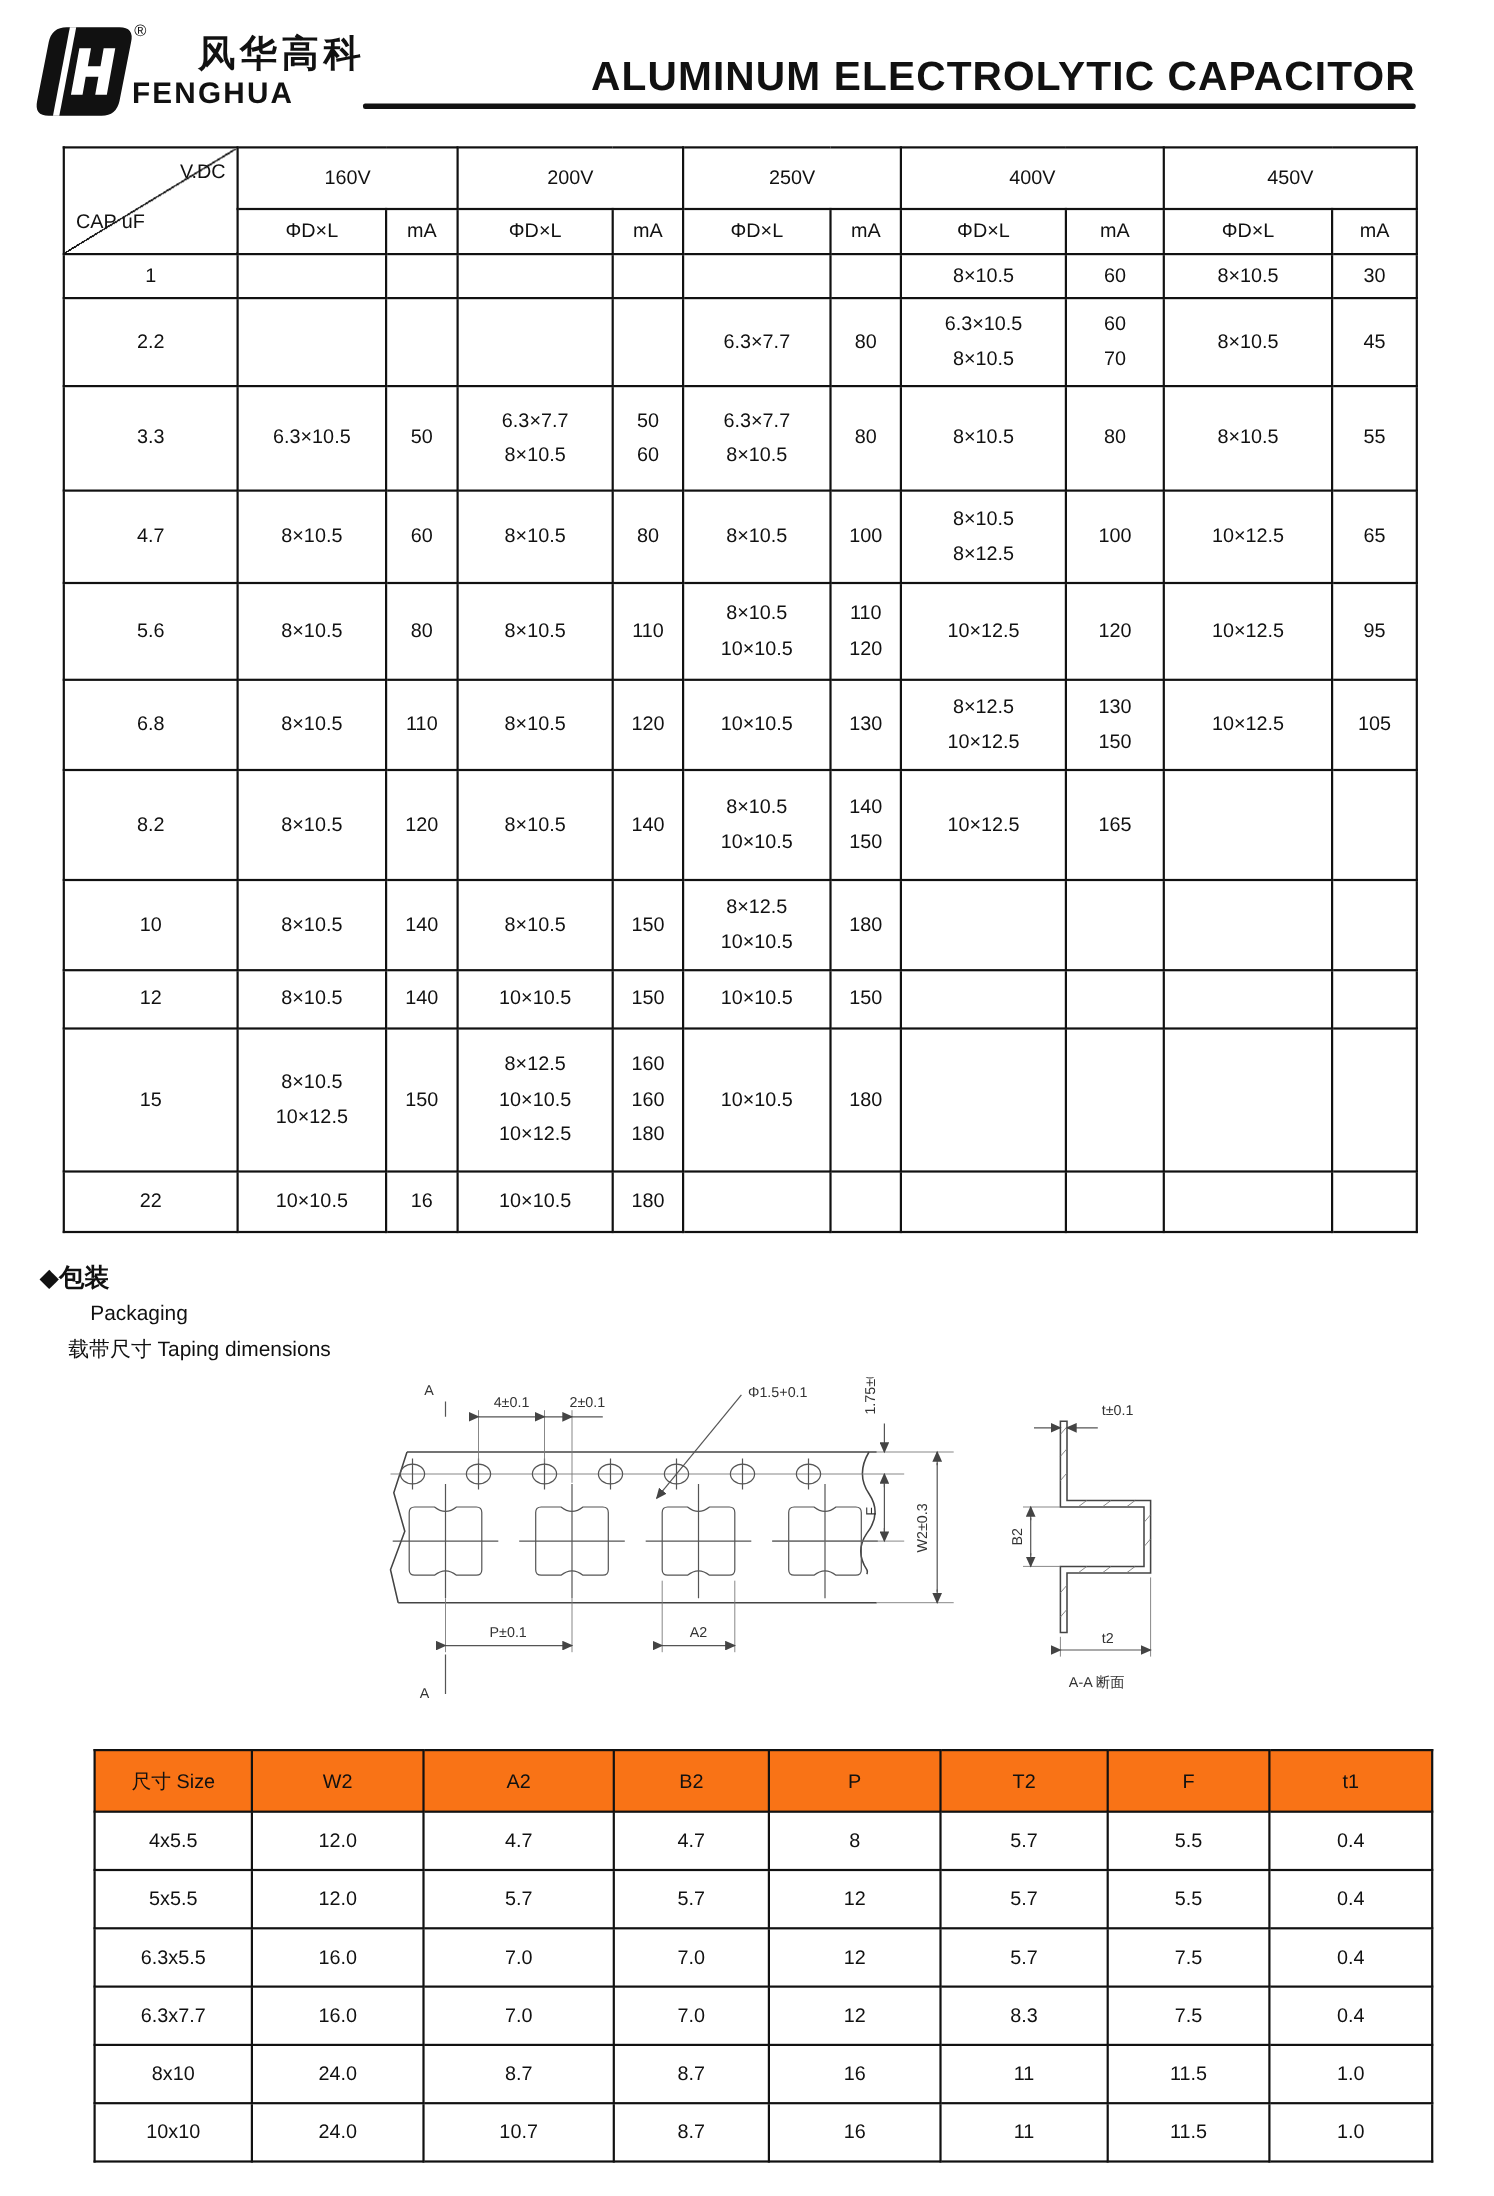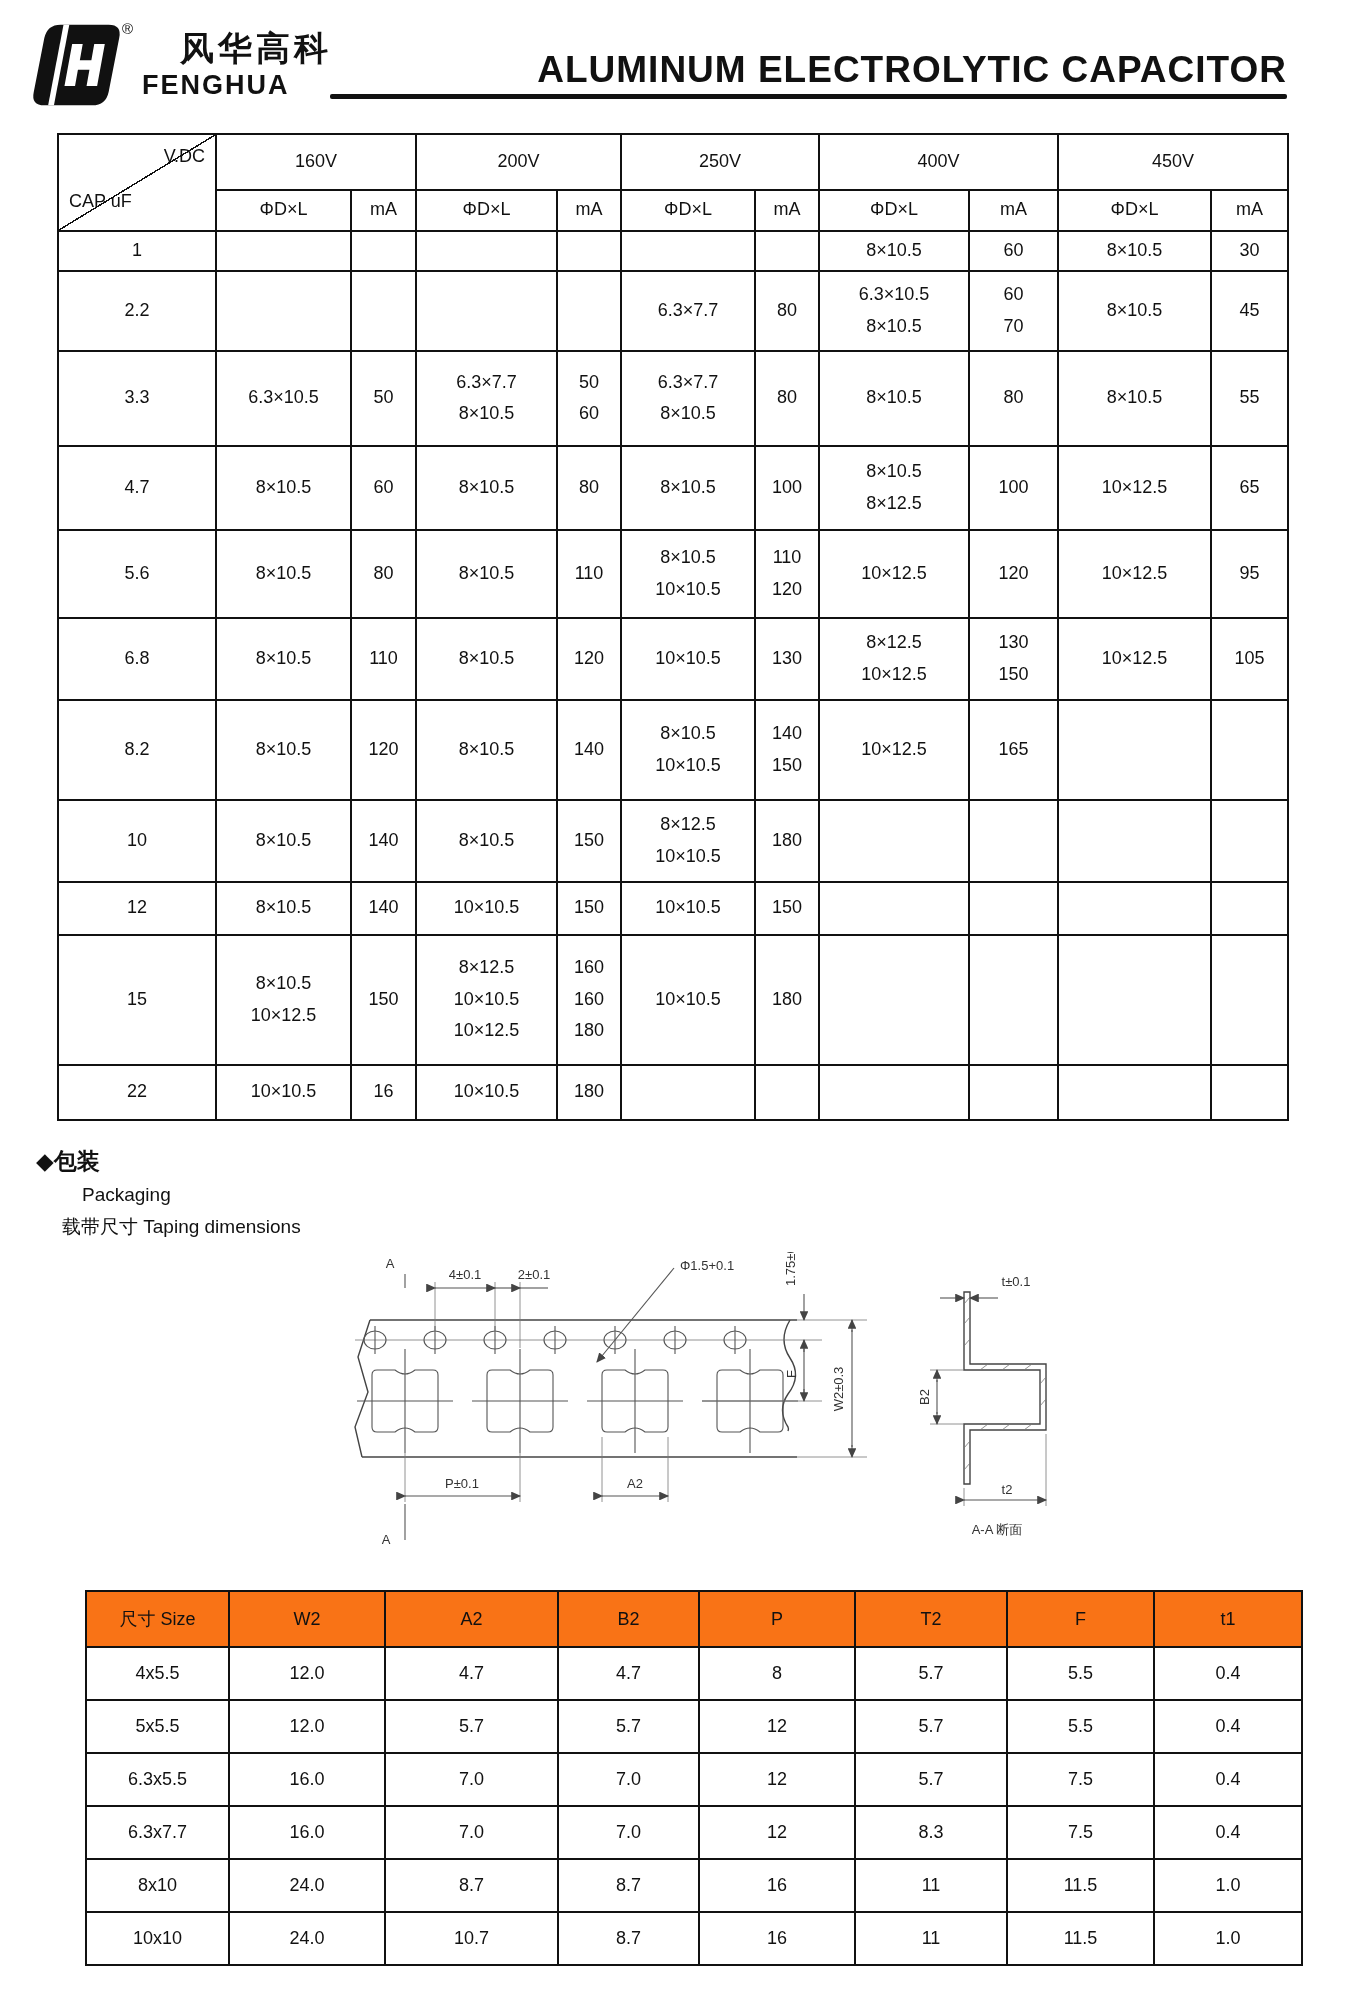--- a/index.html
+++ b/index.html
@@ -4,21 +4,21 @@
 <style>
   html,body{margin:0;padding:0;background:#ffffff;}
   body{width:1358px;height:1996px;font-family:"Liberation Sans","DejaVu Sans",sans-serif;color:#111;position:relative;}
   .page{position:absolute;inset:0;background:#fff;}
 
   
   .hdr{position:absolute;left:0;top:0;width:1358px;height:110px;}
   .logo-mark{position:absolute;left:28px;top:20px;}
   .logo-reg{position:absolute;left:122px;top:20px;font-size:15px;}
   .logo-cn{position:absolute;left:136px;top:26px;font-size:34px;font-weight:bold;letter-spacing:4px;margin-left:44px;}
-  .logo-en{position:absolute;left:142px;top:70px;font-size:27px;font-weight:bold;letter-spacing:2px;}
+  .logo-en{position:absolute;left:120px;top:70px;font-size:27px;font-weight:bold;letter-spacing:2px;}
   .page-title{position:absolute;right:71px;top:24px;width:800px;text-align:right;font-size:37px;font-weight:bold;letter-spacing:1px;white-space:nowrap;}
   .title-rule{position:absolute;left:330px;top:94px;width:957px;height:5px;background:#111;border-radius:2px;}
 
   
   table{border-collapse:collapse;table-layout:fixed;}
   .cap-table{position:absolute;left:57px;top:133px;width:1230px;font-size:18px;}
   .cap-table th,.cap-table td{border:2px solid #111;text-align:center;vertical-align:middle;padding:0;font-weight:normal;white-space:pre-line;line-height:1.75;}
   .cap-table thead tr.vrow{height:55px;}
   .cap-table thead tr.srow{height:40px;}
   .corner{position:relative;background:

